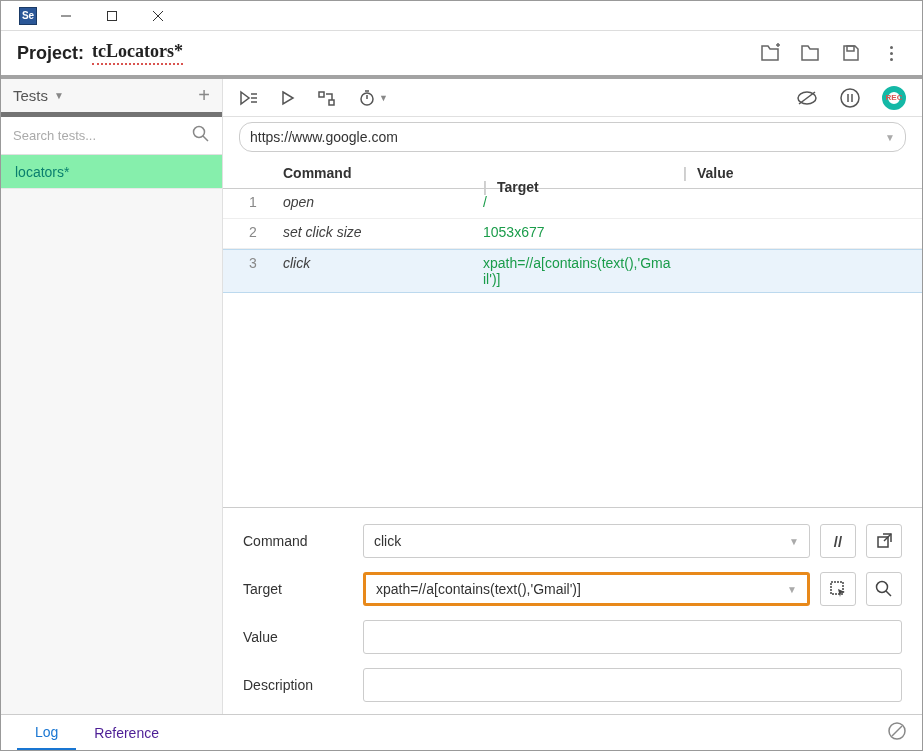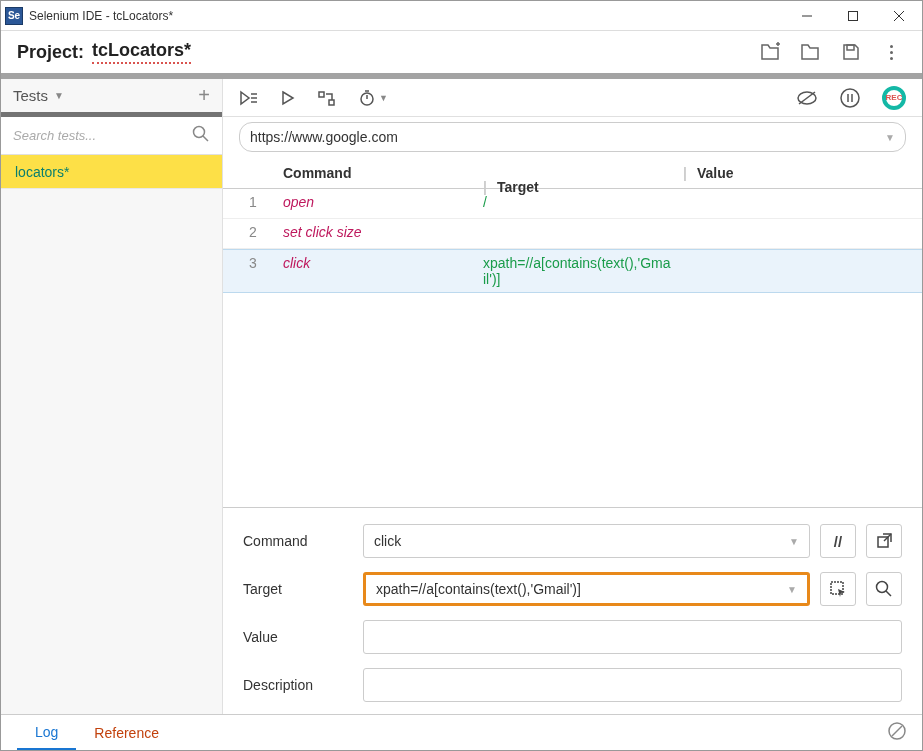--- a/index.html
+++ b/index.html
@@ -15,21 +15,21 @@
     flex-direction: column;
     overflow: hidden;
   }
   
   .titlebar {
     height: 30px;
     background: #fff;
     border-bottom: 1px solid #ddd;
     display: flex;
     align-items: center;
-    padding: 0 0 0 4px;
+    padding: 0 0 0 18px;
   }
   .titlebar .logo {
     width: 18px; height: 18px;
     background: #2b5797;
     color: #fff;
     font-size: 10px;
     font-weight: bold;
     display: flex; align-items: center; justify-content: center;
     border: 1px solid #1a3a66;
     margin-right: 6px;
@@ -40,27 +40,28 @@
     display: flex; align-items: center; justify-content: center;
     font-size: 14px; color: #333;
   }
   .titlebar .winbtn svg { stroke: #333; stroke-width: 1; fill: none; }
   
   .projectbar {
     height: 48px;
     display: flex;
     align-items: center;
     padding: 0 16px;
-    border-bottom: 6px solid #a3a3a3;
+    border-bottom: 4px solid #a3a3a3;
   }
   .projectbar .label { font-size: 18px; font-weight: 600; color: #222; margin-right: 8px; }
   .projectbar .name {
     font-size: 18px; font-weight: 600; color: #222;
     border-bottom: 2px dotted #d9534f;
     padding-bottom: 1px;
+    font-family: Liberation Serif, serif;
   }
   .projectbar .spacer { flex: 1; }
   .projectbar .iconbtn {
     width: 30px; height: 30px;
     display: flex; align-items: center; justify-content: center;
     margin-left: 10px;
     color: #666;
   }
   .projectbar .iconbtn svg { stroke: #666; stroke-width: 1.5; fill: none; }
   .dots { display:flex; flex-direction: column; gap:3px; align-items:center; justify-content:center; }
@@ -86,47 +87,46 @@
   .sidebar-search {
     height: 38px;
     display: flex; align-items: center;
     padding: 0 12px;
     border-bottom: 1px solid #e0e0e0;
     background: #fff;
   }
   .sidebar-search input {
     flex: 1; border: none; outline: none; font-size: 13px; color: #555;
     background: transparent;
-    font-style: italic;
   }
   .sidebar-search input::placeholder { color: #aaa; }
   .sidebar-search .sicon svg { stroke: #888; stroke-width: 1.5; fill: none; }
   .test-item {
     height: 34px;
     display: flex; align-items: center;
     padding: 0 14px;
-    background: #fde047;
+    background: #86efac;
     color: #0a7f6e;
     font-size: 14px;
     border-bottom: 1px solid #e8e8e8;
   }
 
   .workarea { flex: 1; display: flex; flex-direction: column; min-width: 0; }
   .toolbar {
     height: 38px;
     border-bottom: 1px solid #e0e0e0;
     display: flex; align-items: center;
     padding: 0 16px;
     gap: 22px;
   }
   .toolbar .tbtn { color: #555; display:flex; align-items:center; }
   .toolbar .tbtn svg { stroke: #555; stroke-width: 1.5; fill: none; }
   .toolbar .tspacer { flex: 1; }
   .toolbar .rec {
-    width: 24px; height: 24px; border: 4px solid #14b8a6; border-radius: 50%;
+    width: 24px; height: 24px; border: 6px solid #14b8a6; border-radius: 50%;
     color: #d9534f; font-size: 8px; font-weight: bold;
     display: flex; align-items: center; justify-content: center;
   }
 
   .urlrow {
     height: 40px; padding: 6px 16px;
     display: flex; align-items: center;
   }
   .urlbox {
     flex: 1; height: 30px;
@@ -155,21 +155,21 @@
   .gridbody { flex: 1; overflow: auto; }
   .grow {
     display: flex; align-items: flex-start;
     border-bottom: 1px solid #eee;
     font-size: 14px;
     min-height: 30px;
     padding: 5px 0 5px 16px;
   }
   .grow.selected { background: #eaf3fb; border-top: 1px solid #bcd9ee; border-bottom: 1px solid #bcd9ee;}
   .grow .num { width: 44px; color: #888; text-align: center; padding-right: 16px;}
-  .grow .cmd { width: 200px; color: #be185d; font-style: italic; }
+  .grow .cmd { width: 200px; color: #404040; font-style: italic; }
   .grow .tgt { width: 200px; color: #1a9c4a; word-break: break-all; padding-right: 10px;}
   .grow .val { flex: 1; color: #1a9c4a; }
 
   
   .editor {
     border-top: 1px solid #ccc;
     padding: 16px 20px 12px 20px;
     display: grid;
     grid-template-columns: 110px 1fr auto auto;
     row-gap: 14px;
@@ -199,36 +199,35 @@
   .highlight-box { border: 3px solid #e8891a !important; }
 
   
   .footer {
     height: 36px;
     border-top: 1px solid #ccc;
     display: flex; align-items: center;
     padding: 0 16px;
   }
   .footer .ftab {
-    font-size: 14px; color: #c2410c;
+    font-size: 14px; color: #4c1d95;
     padding: 8px 18px;
   }
   .footer .ftab.active {
     color: #1976d2;
     border-bottom: 2px solid #1976d2;
   }
   .footer .fspacer { flex: 1; }
   .footer .ficon svg { stroke: #888; stroke-width: 1.5; fill: none; }
 </style>
 </head>
 <body>
 
 <div class="titlebar">
   <div class="logo">Se</div>
-  <div class="title">Selenium IDE - tcLocators*</div>
   <div class="winbtn">
     <svg width="12" height="12">
         <line x1="1" y1="6" x2="11" y2="6"></line>
       </svg>
   </div>
   <div class="winbtn">
     <svg width="12" height="12">
         <rect x="1.5" y="1.5" width="9" height="9"></rect>
       </svg>
   </div>
@@ -356,20 +355,21 @@
     <div class="gridbody">
       <div class="grow">
         <div class="num">1</div>
         <div class="cmd">open</div>
         <div class="tgt">/</div>
         <div class="val"></div>
       </div>
       <div class="grow">
         <div class="num">2</div>
         <div class="cmd">set click size</div>
+        <div class="tgt">1053x677</div>
         <div class="val"></div>
       </div>
       <div class="grow selected">
         <div class="num">3</div>
         <div class="cmd">click</div>
         <div class="tgt">xpath=//a[contains(text(),'Gmail')]</div>
         <div class="val"></div>
       </div>
     </div>
 

